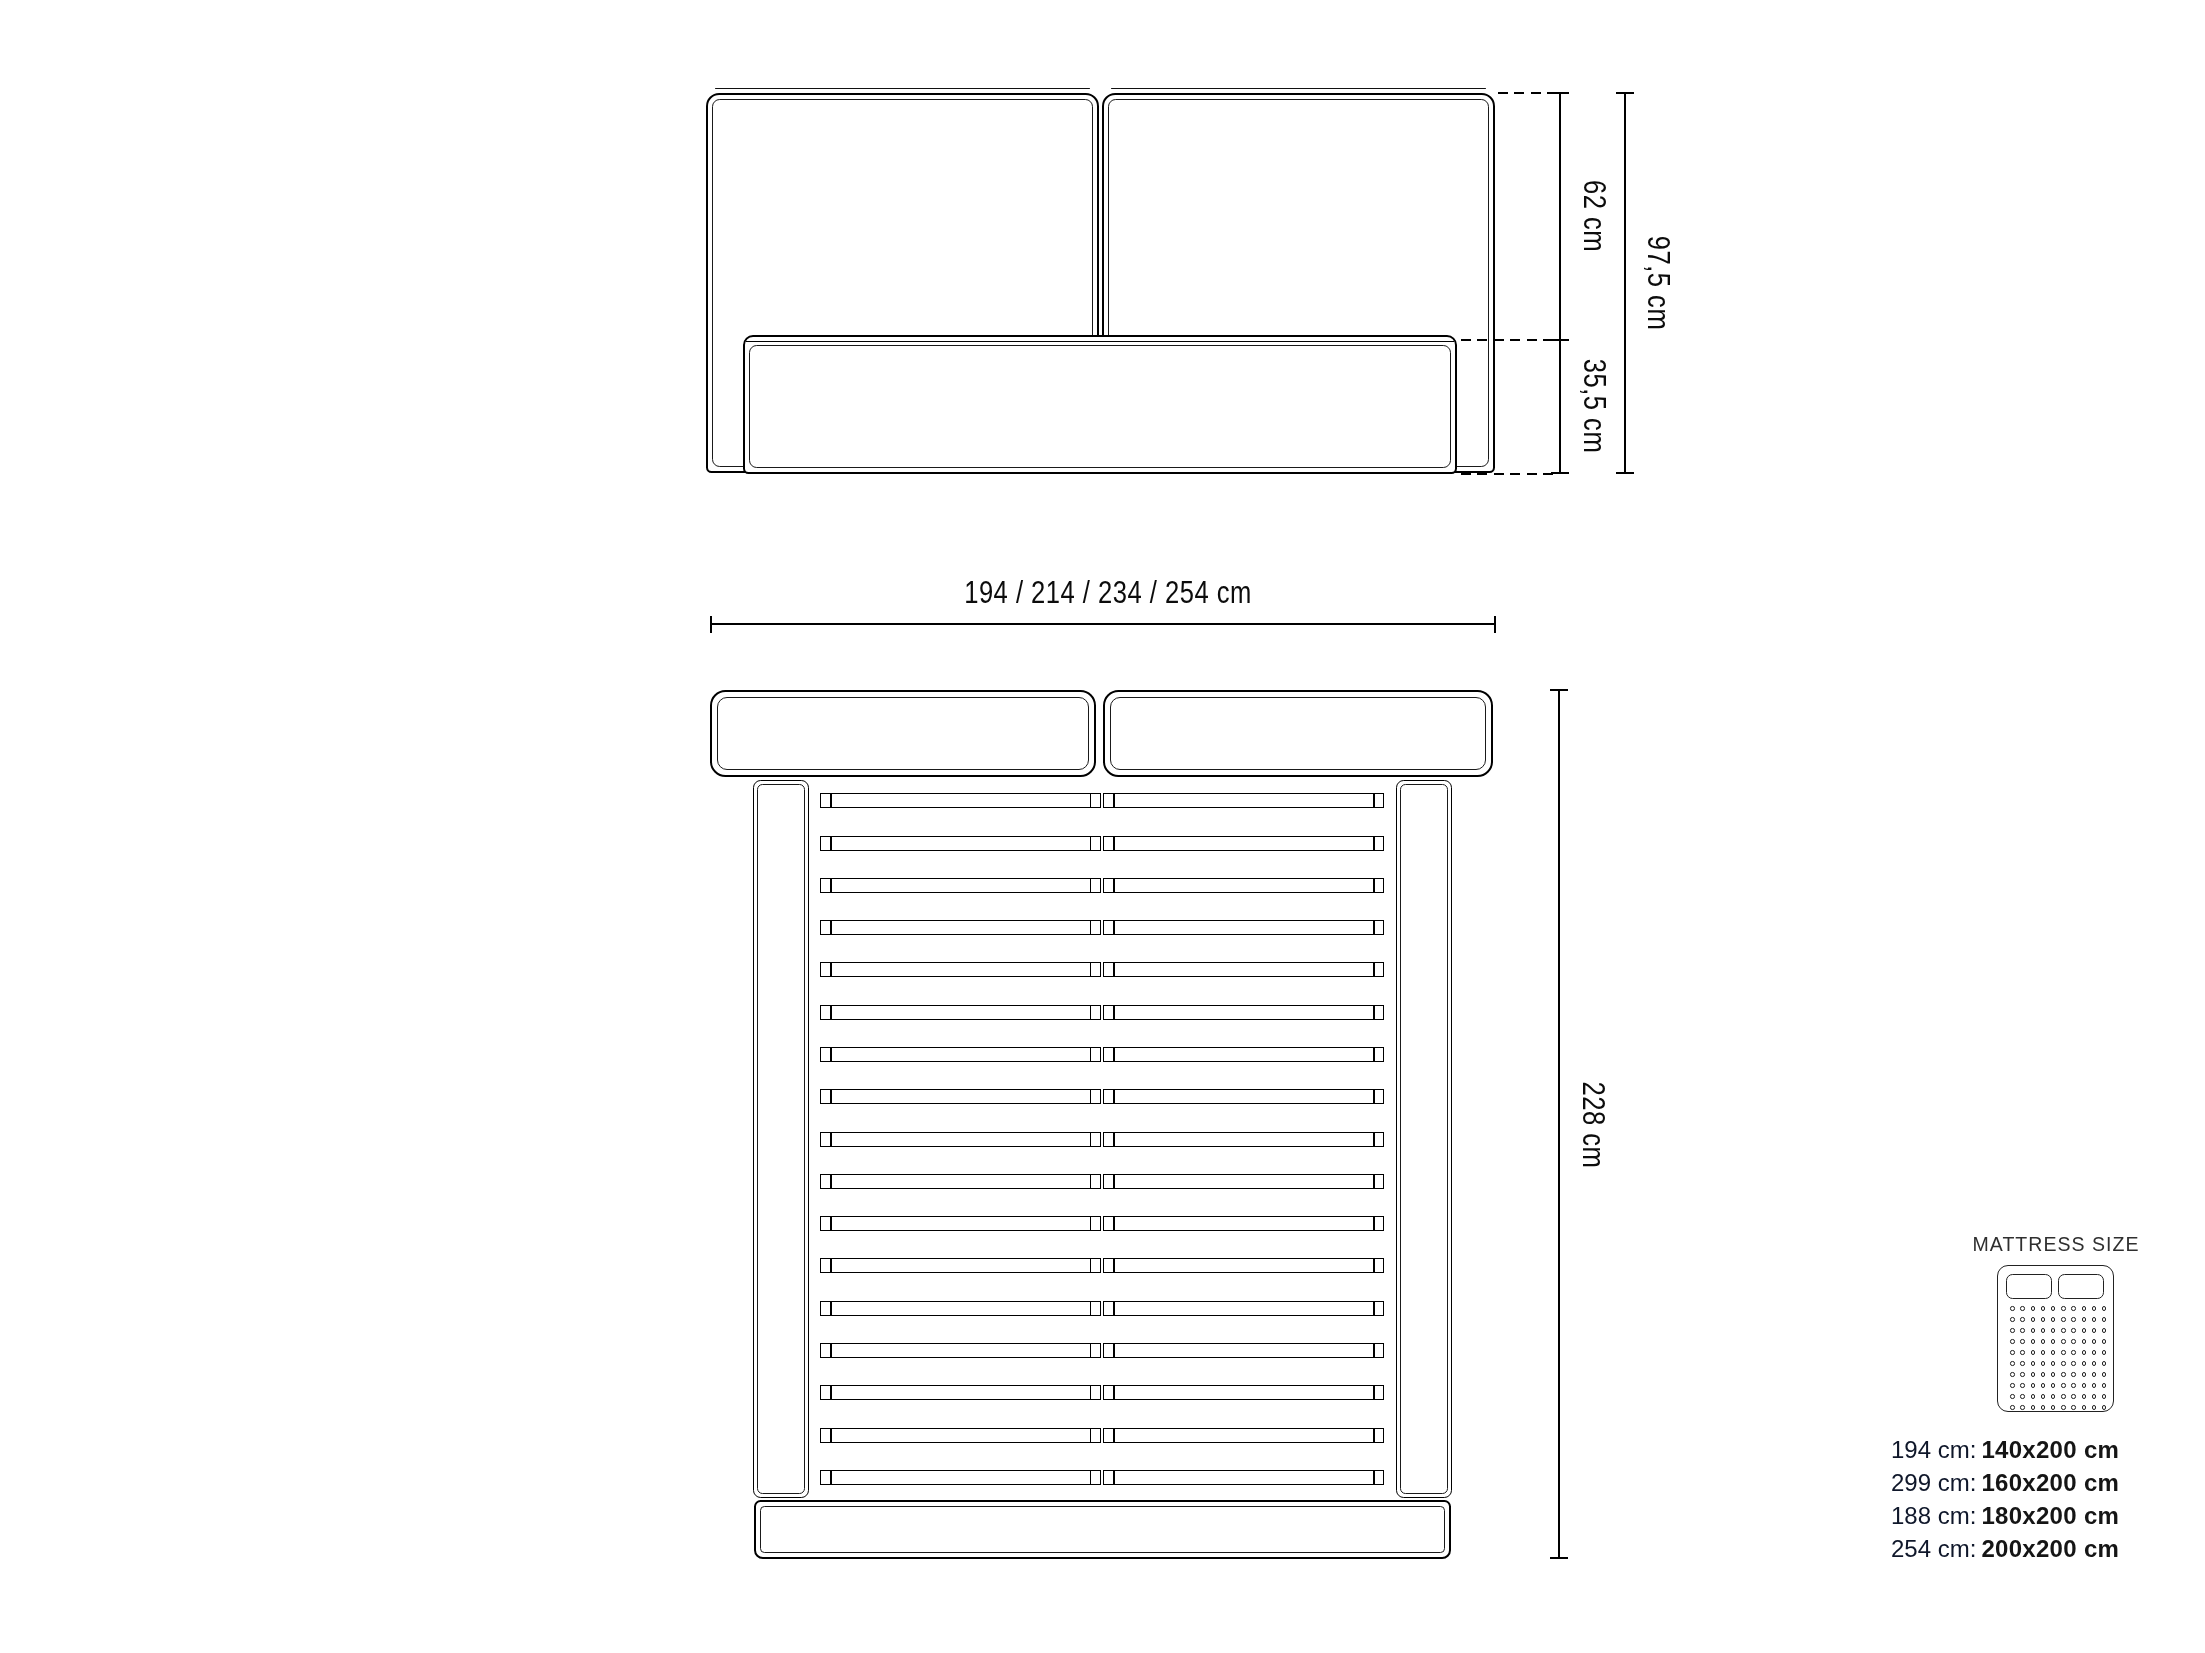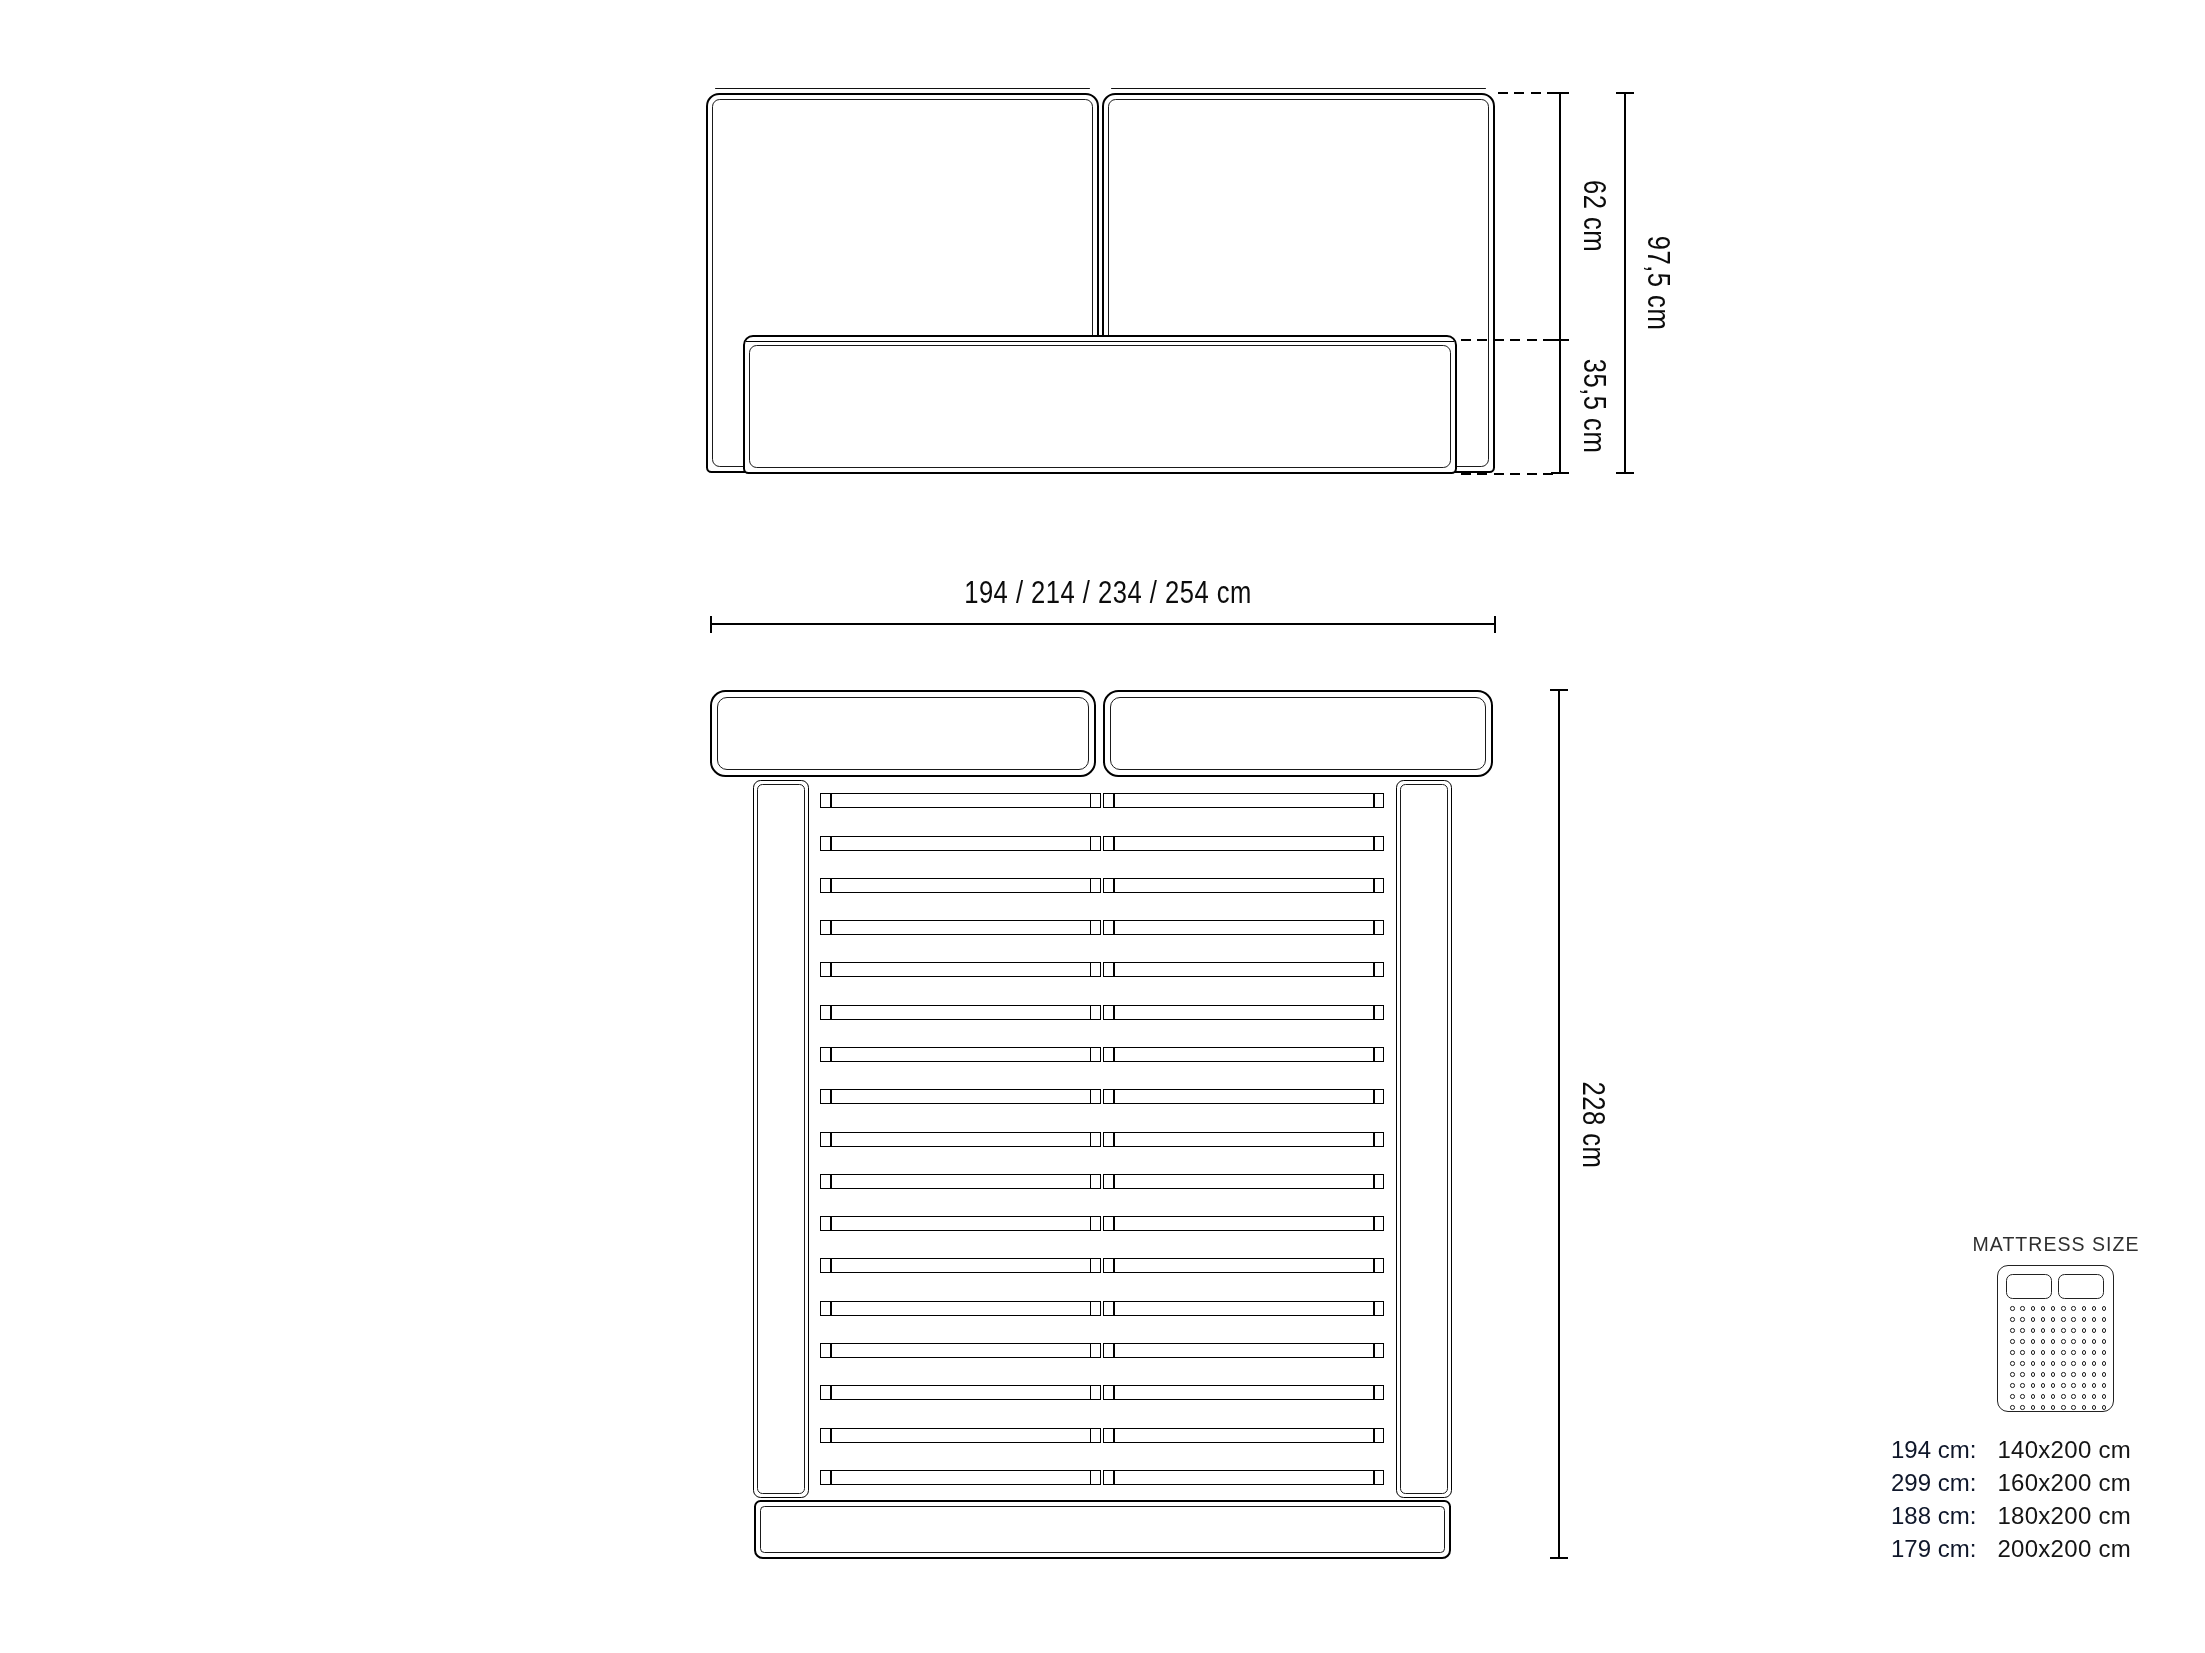--- a/index.html
+++ b/index.html
@@ -77,21 +77,21 @@
            font-size:21px;letter-spacing:1.1px;color:#2f2f2f;white-space:nowrap;}
   .m-icon{left:1997px;top:1265px;width:117px;height:147px;border:1.7px solid #222;border-radius:11px;background:#fff;}
   .m-pillow{position:absolute;top:7.7px;height:25px;border:1.7px solid #222;border-radius:6.6px;background:#fff;box-sizing:border-box;}
   .m-pillow.p-left{left:8.3px;width:46px;}
   .m-pillow.p-right{left:60px;width:46px;}
   .m-dots{position:absolute;left:9.4px;top:37px;display:grid;}
   .m-dot{width:4.4px;height:4.4px;border:1px solid #222;border-radius:50%;box-sizing:border-box;align-self:center;justify-self:center;}
   .m-sizes{left:1891px;top:1433px;width:224px;text-align:right;}
   .size-row{font-size:24px;line-height:33px;white-space:nowrap;}
   .size-frame{color:#0f172a;}
-  .size-val{color:#151515;font-weight:400;margin-left:21px;letter-spacing:0.3px;}
+  .size-val{color:#151515;font-weight:700;margin-left:5px;letter-spacing:0.3px;}
 </style>
 </head>
 <body>
 
 <div class="abs topline hb-topline-l"></div>
 <div class="abs topline hb-topline-r"></div>
 <div class="abs panel hb-left">
     <div class="inner"></div>
   </div>
 <div class="abs panel hb-right">
@@ -283,15 +283,15 @@
       <div class="m-dot"></div>
       <div class="m-dot"></div>
       <div class="m-dot"></div>
       <div class="m-dot"></div>
     </div>
 </div>
 <div class="abs m-sizes" id="m-sizes">
     <div class="size-row"><span class="size-frame">194 cm:</span><span class="size-val">140x200 cm</span></div>
     <div class="size-row"><span class="size-frame">299 cm:</span><span class="size-val">160x200 cm</span></div>
     <div class="size-row"><span class="size-frame">188 cm:</span><span class="size-val">180x200 cm</span></div>
-    <div class="size-row"><span class="size-frame">179 cm:</span><span class="size-val">200x200 cm</span></div>
+    <div class="size-row"><span class="size-frame">254 cm:</span><span class="size-val">200x200 cm</span></div>
   </div>
 
 
 </body></html>

